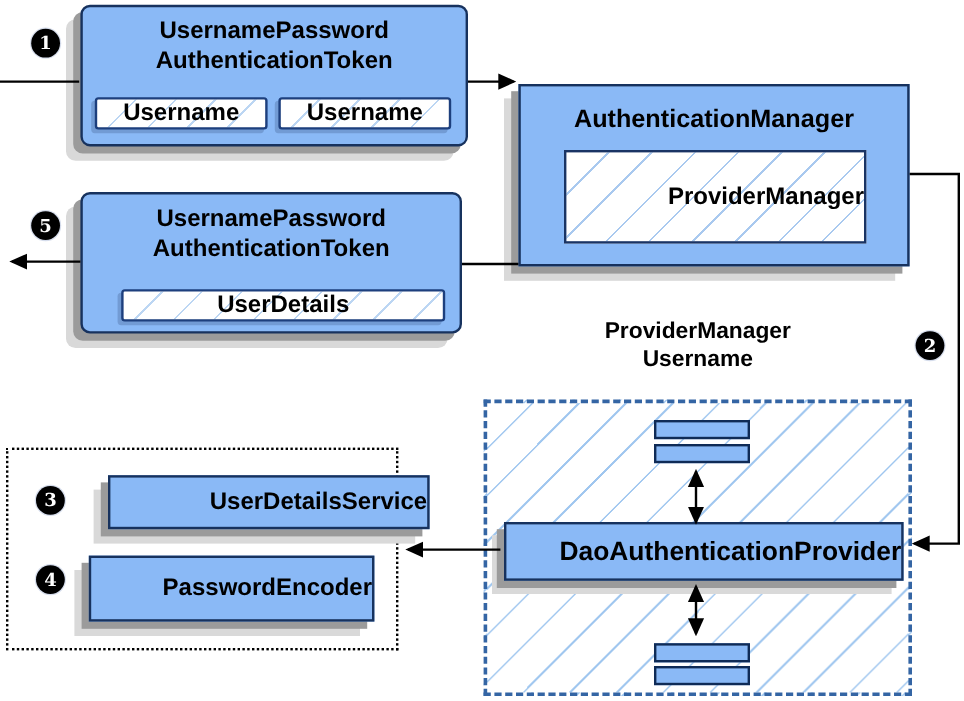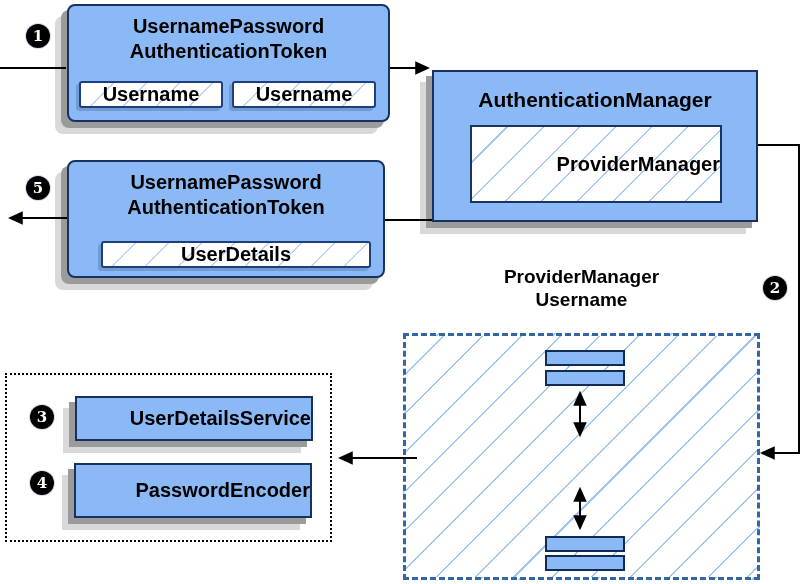--- a/index.html
+++ b/index.html
@@ -106,26 +106,29 @@
   </div>
 
   <div class="abs ttl" style="left:403px;top:265px;width:357px;font-size:19px;line-height:23px;">
     <span>ProviderManager</span><br>
     <span>Username</span>
   </div>
 
   <div class="abs hatchwhite" style="left:403px;top:333px;width:357px;height:247px;border:3px dashed var(--dashed_border);background-image:repeating-linear-gradient(135deg,transparent 0 26px,#9fc6ef 26px 27.5px);">
     <div class="abs bar" style="left:139px;top:14px;width:80px;height:16px;"></div>
     <div class="abs bar" style="left:139px;top:34px;width:80px;height:16px;"></div>
+    <div class="abs blue center" style="left:14px;top:99px;width:333px;height:49px;box-shadow:-6px 6px 0 0 var(--shadow_dark),-10px 11px 0 0 var(--shadow_light);">
+      <span class="ttl" style="font-size:22px;">DaoAuthenticationProvider</span>
+    </div>
     <div class="abs bar" style="left:139px;top:200px;width:80px;height:16px;"></div>
     <div class="abs bar" style="left:139px;top:219px;width:80px;height:16px;"></div>
   </div>
 
   <div class="abs" style="left:5px;top:373px;width:327px;height:169px;border:2px dotted #000;">
-    <div class="abs blue center stepshadow" style="left:68px;top:21px;width:238px;height:45px;">
+    <div class="abs blue center stepshadow" style="left:83px;top:21px;width:268px;height:45px;">
       <span class="ttl">UserDetailsService</span>
     </div>
     <div class="abs blue center stepshadow" style="left:67px;top:88px;width:238px;height:55px;">
       <span class="ttl">PasswordEncoder</span>
     </div>
   </div>
 
 </div>
 
 </body></html>

